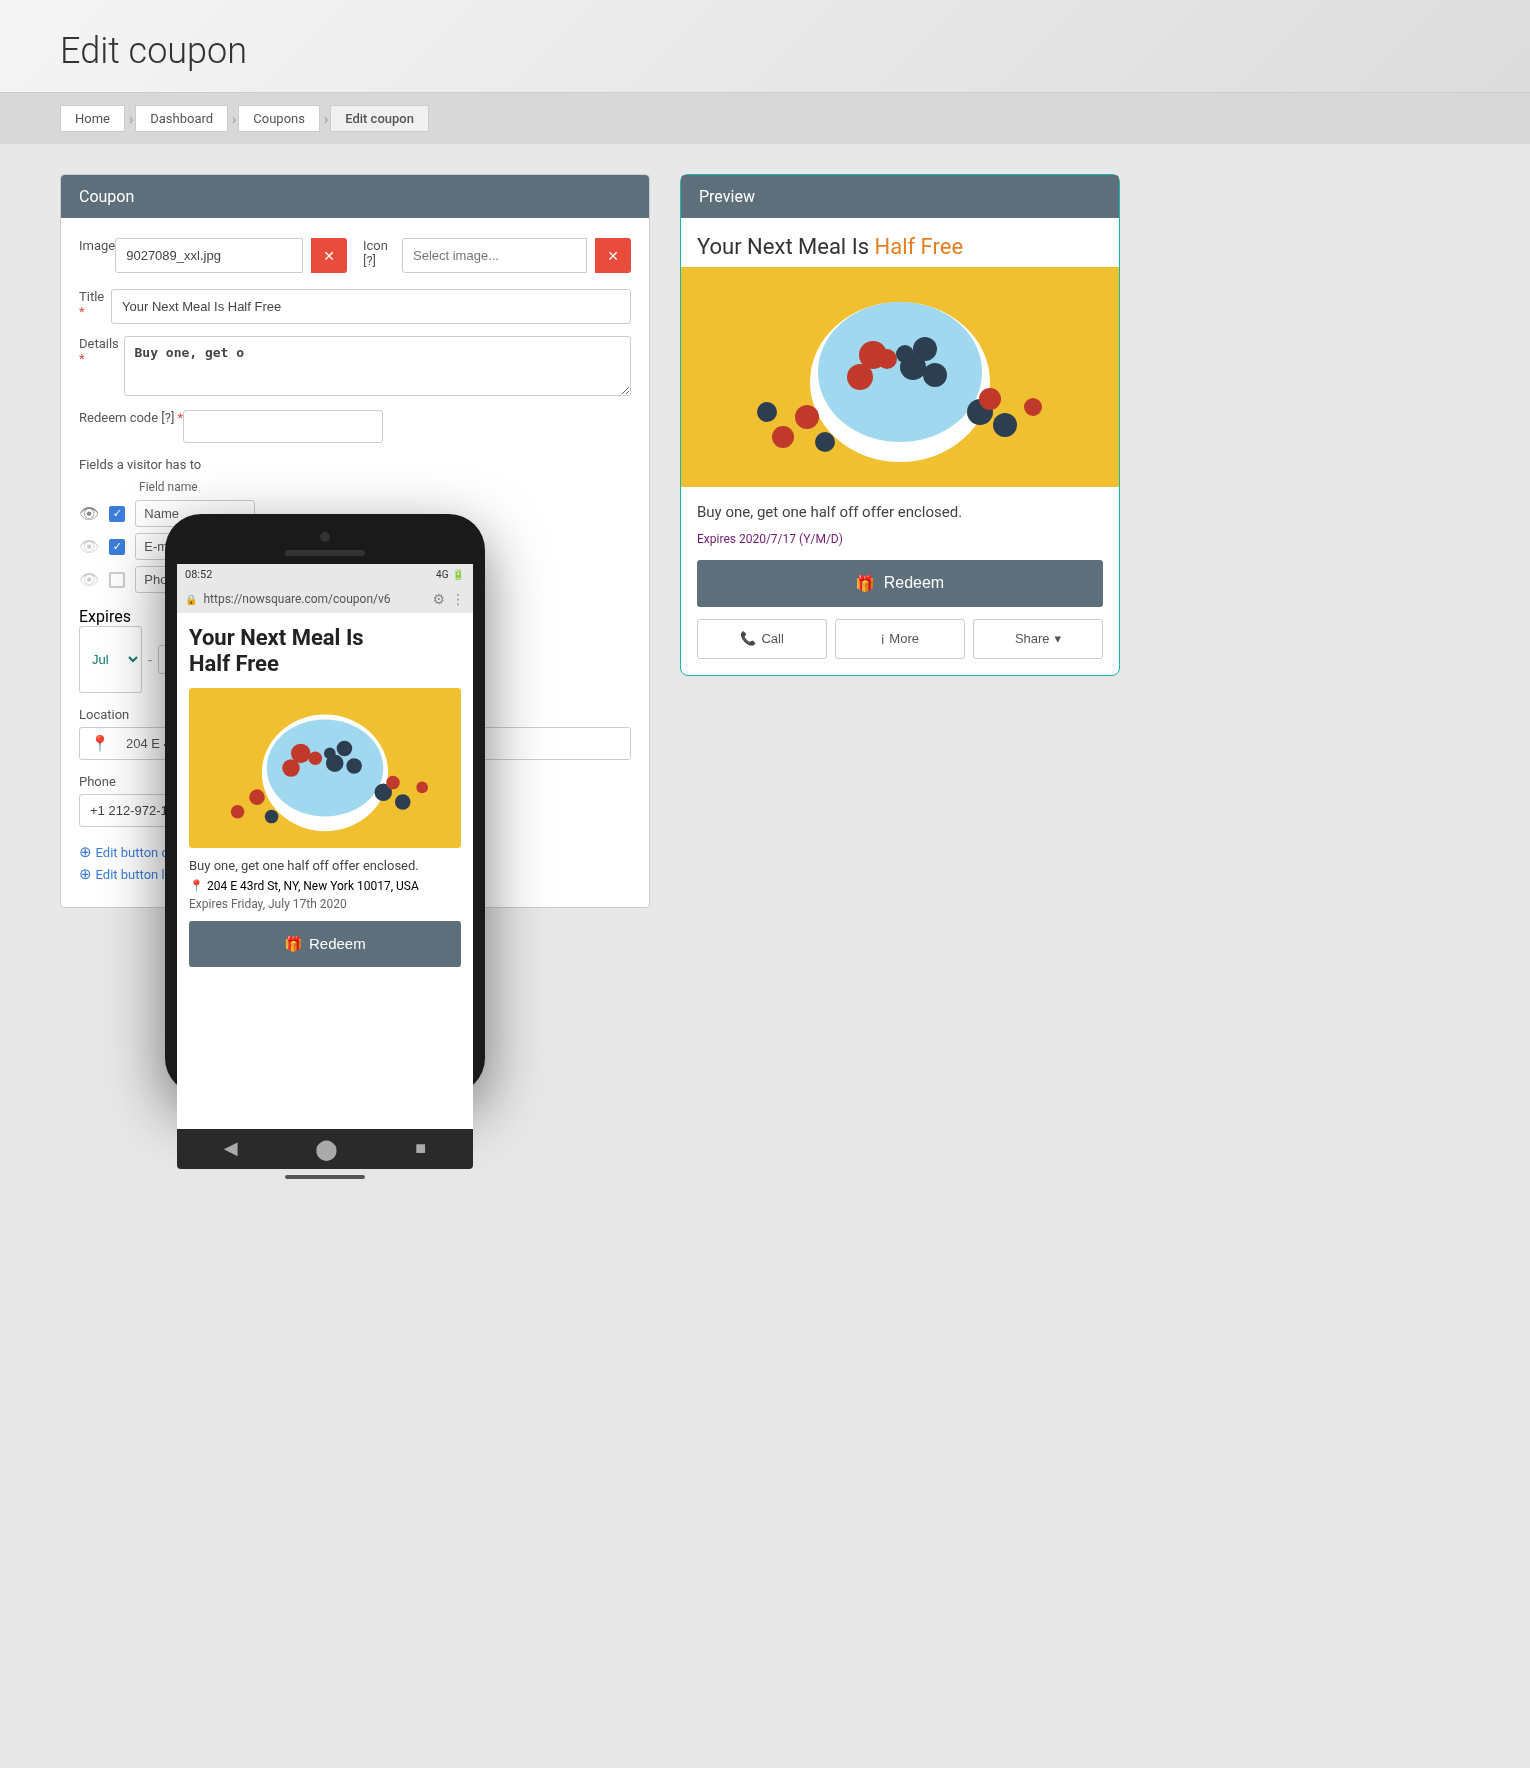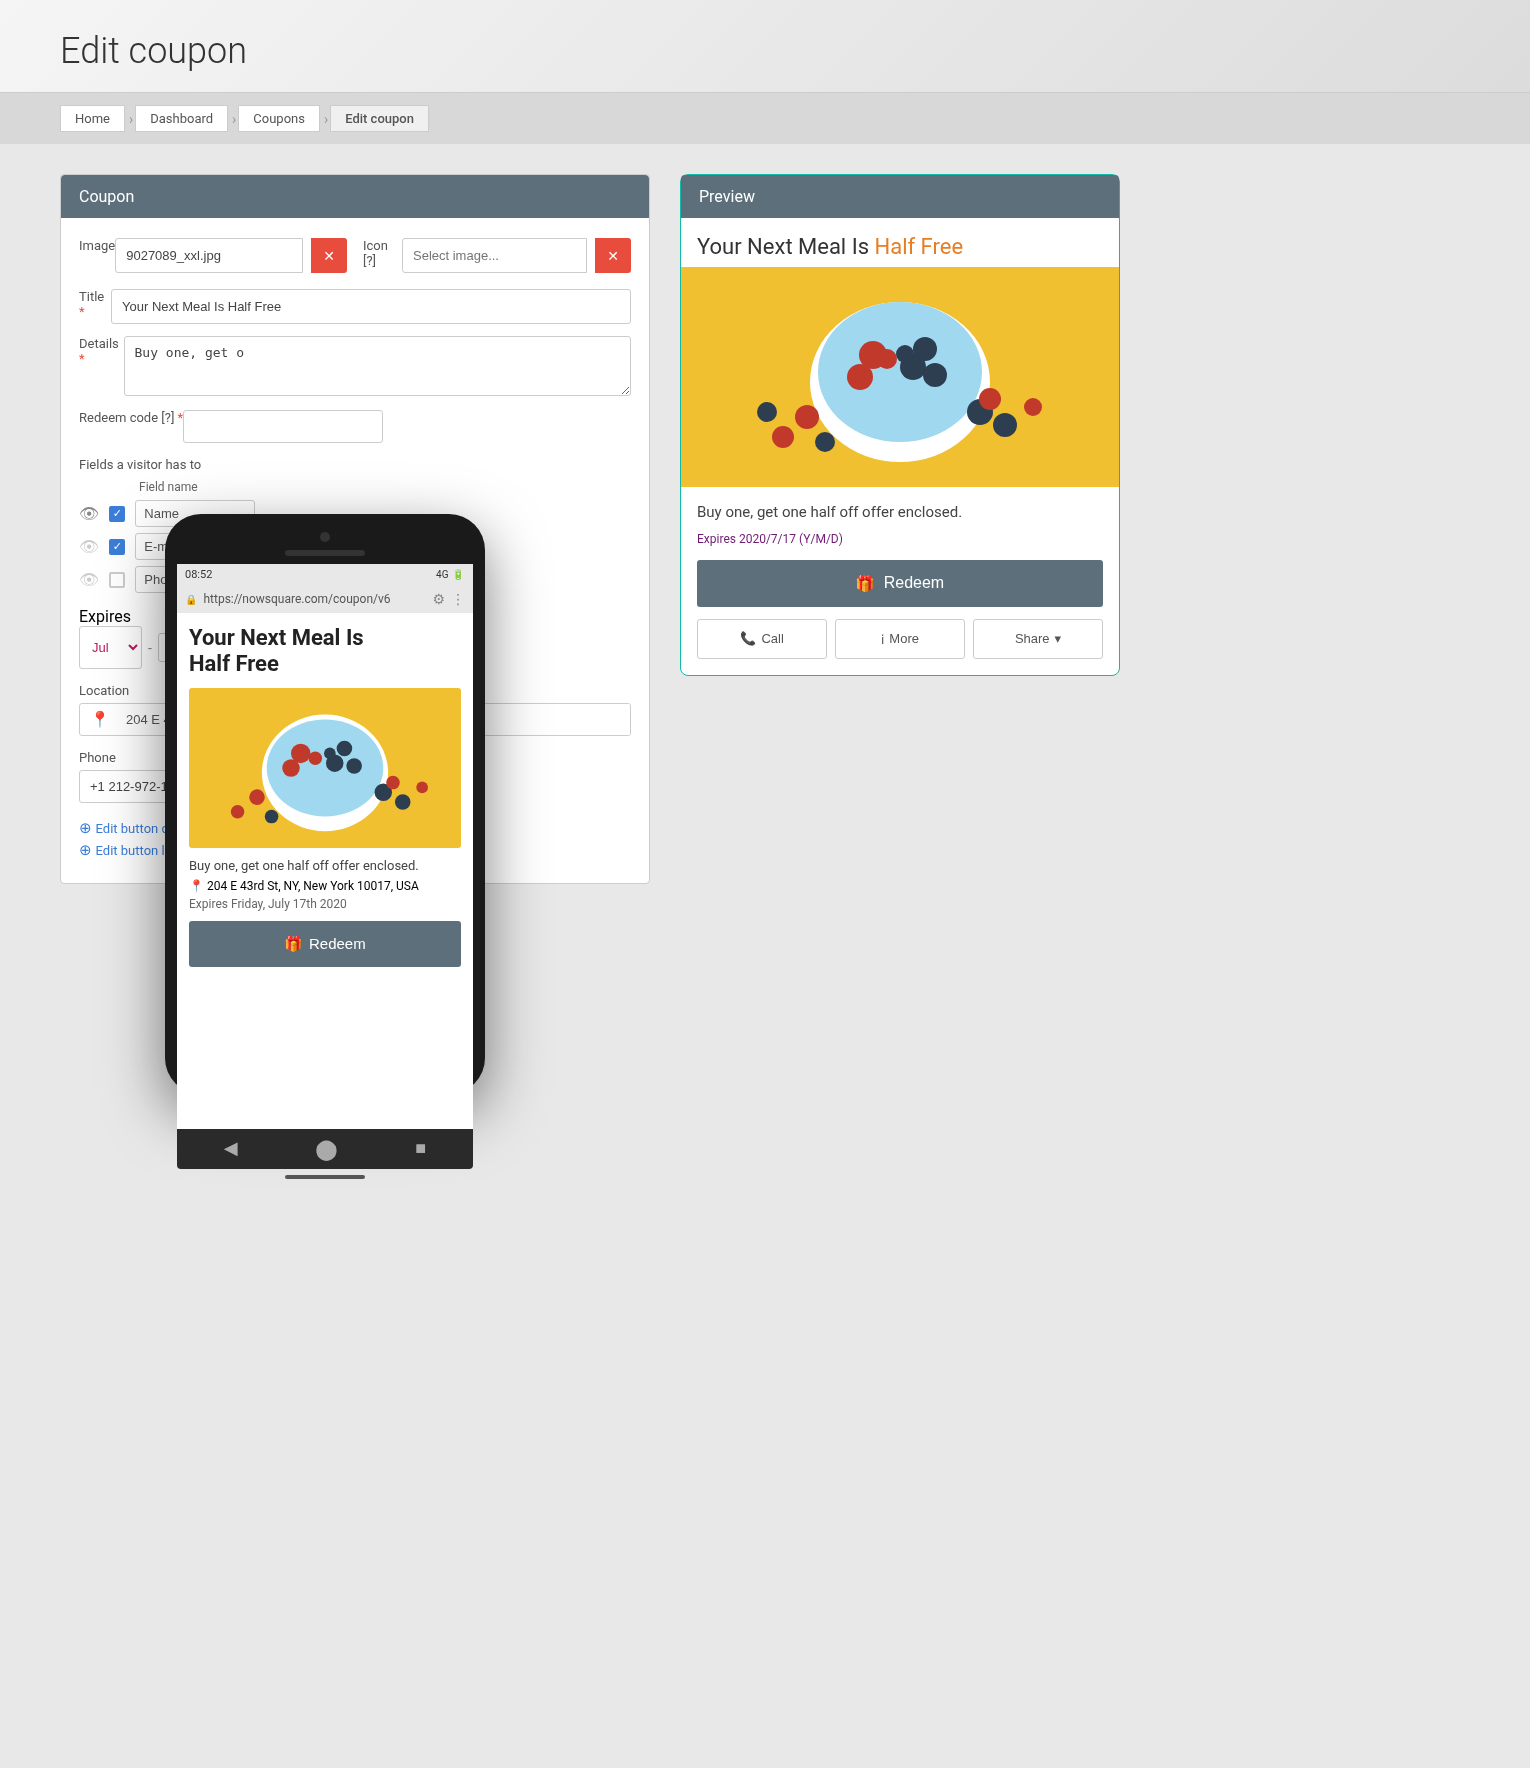--- a/index.html
+++ b/index.html
@@ -184,25 +184,25 @@
     .expires-group {
       display: flex;
       flex-direction: column;
     }
     .expires-inputs {
       display: flex;
       align-items: center;
       gap: 6px;
     }
     .expires-select {
-      padding: 12px 8px;
+      padding: 24px 8px;
       border: 1px solid #ccc;
       border-radius: 3px;
       font-size: 13px;
-      color: #be185d;
+      color: #0f766e;
       background: white;
     }
     .expires-dash {
       color: #888;
       font-size: 14px;
     }
     .expires-input {
       padding: 6px 8px;
       border: 1px solid #ccc;
       border-radius: 3px;
@@ -529,21 +529,21 @@
           <span class="required">*</span>
         </label>
         <input class="form-input" type="text" value="Your Next Meal Is Half Free" style="">
       </div>
 
       <div class="form-group" style="margin-bottom:14px">
         <label>
           <span>Details</span>
           <span class="required">*</span>
         </label>
-        <textarea class="form-input" style="min-height: 60px;">Buy one, get o</textarea>
+        <textarea class="form-input" style="min-height: 60px; font-weight: bold;">Buy one, get o</textarea>
       </div>
 
       <div class="form-group" style="margin-bottom:14px">
         <label>
           <span>Redeem code [?]</span>
           <span class="required">*</span>
         </label>
         <input class="form-input" type="text" style="width: 200px;">
       </div>
 

